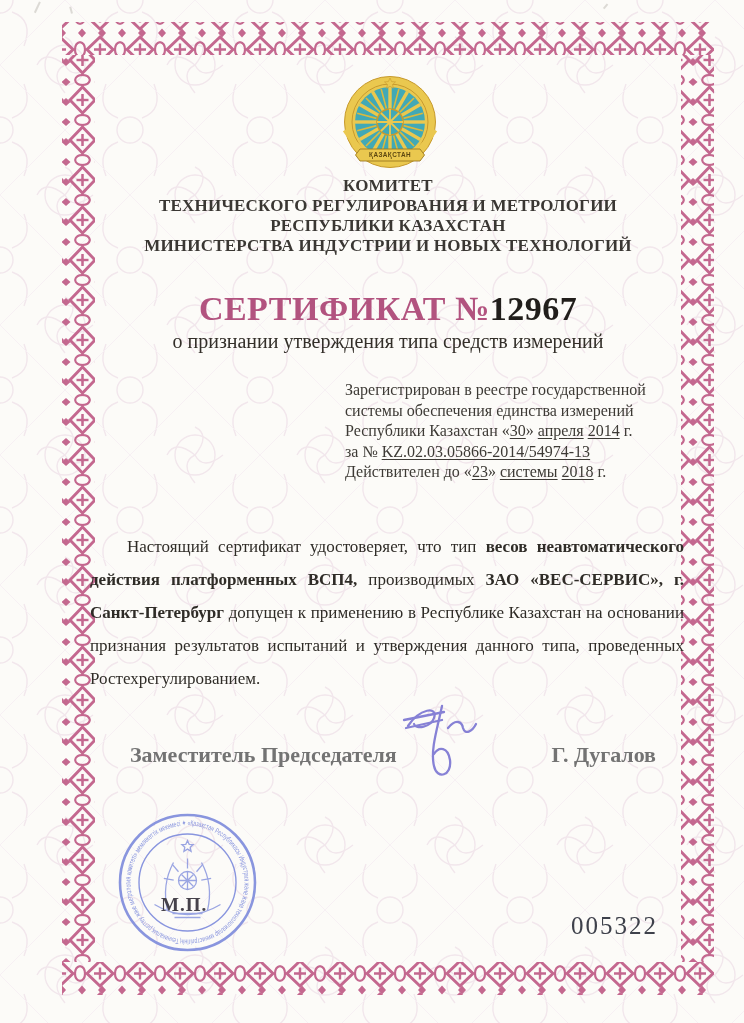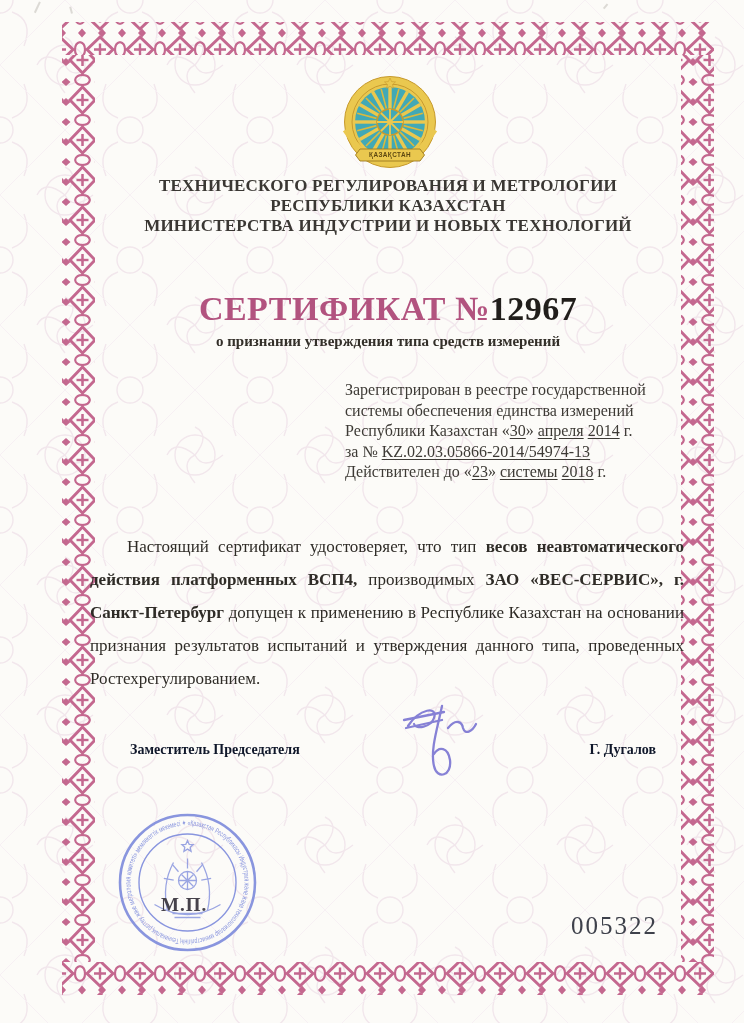--- a/index.html
+++ b/index.html
@@ -22,40 +22,40 @@
   
   .title{
     position:absolute;left:62px;top:289px;width:652px;
     text-align:center;font-weight:bold;font-size:34px;line-height:40px;
     letter-spacing:.5px;
   }
   .title-label{color:#b2537f;}
   .title-number{color:#211e1b;}
   .subtitle{
     position:absolute;left:62px;top:330px;width:652px;
-    text-align:center;font-weight:bold;font-size:15px;line-height:22px;
+    text-align:center;font-weight:normal;font-size:20px;line-height:22px;
     color:#332f29;
   }
   
   .reg{
     position:absolute;left:345px;top:380px;width:340px;
     font-size:16px;line-height:20.5px;color:#3d3a35;
   }
   .u{text-decoration:underline;text-underline-offset:2px;}
   
   .bodytext{
     position:absolute;left:90px;top:530px;width:594px;
     font-size:17px;line-height:33px;text-align:justify;text-indent:37px;
     color:#2f2c27;
   }
   .bodytext .b{font-weight:bold;}
   
   .sig-row{
     position:absolute;left:90px;top:742px;width:594px;height:24px;
-    font-weight:bold;font-size:14px;color:#0f172a;
+    font-weight:bold;font-size:22px;color:#737373;
   }
   .sig-pos{position:absolute;left:40px;top:0;}
   .sig-name{position:absolute;right:28px;top:0;}
   .signature-svg{position:absolute;left:398px;top:700px;}
   
   .stamp-svg{position:absolute;left:116px;top:811px;opacity:.9;}
   .mp{
     position:absolute;left:161px;top:894px;
     font-weight:bold;font-size:19px;letter-spacing:1px;color:#46424a;
   }
@@ -171,20 +171,21 @@
     <circle r="13" fill="#41a9b6" stroke="#c79a2e" stroke-width="1.6"></circle>
     <g stroke="#eac84f" stroke-width="1.8" fill="none">
       <path d="M-9 -9 L9 9 M9 -9 L-9 9 M0 -13 V13 M-13 0 H13"></path>
     </g>
     <path d="M0 -44 l1.6 3.6 3.9 .3 -3 2.6 .9 3.8 -3.4 -2 -3.4 2 .9 -3.8 -3 -2.6 3.9 -.3 z" fill="#eac84f" stroke="#c79a2e" stroke-width="0.6"></path>
     <path d="M-30 27 L30 27 L34.5 33 L30 39 L-30 39 L-34.5 33 Z" fill="#eac84f" stroke="#9c7820" stroke-width="0.9"></path>
     <text x="0" y="35.4" text-anchor="middle" font-size="6.4" font-weight="bold" font-family="Liberation Sans, sans-serif" fill="#5c4710" letter-spacing="0.4">ҚАЗАҚСТАН</text>
   </svg>
 
   <div class="org">
+    <div>КОМИТЕТ</div>
     <div>ТЕХНИЧЕСКОГО РЕГУЛИРОВАНИЯ И МЕТРОЛОГИИ</div>
     <div>РЕСПУБЛИКИ КАЗАХСТАН</div>
     <div>МИНИСТЕРСТВА ИНДУСТРИИ И НОВЫХ ТЕХНОЛОГИЙ</div>
   </div>
 
   <div class="title"><span class="title-label">СЕРТИФИКАТ №</span><span class="title-number">12967</span></div>
   <div class="subtitle">о признании утверждения типа средств измерений</div>
 
   <div class="reg">
     <div>Зарегистрирован в реестре государственной</div>

